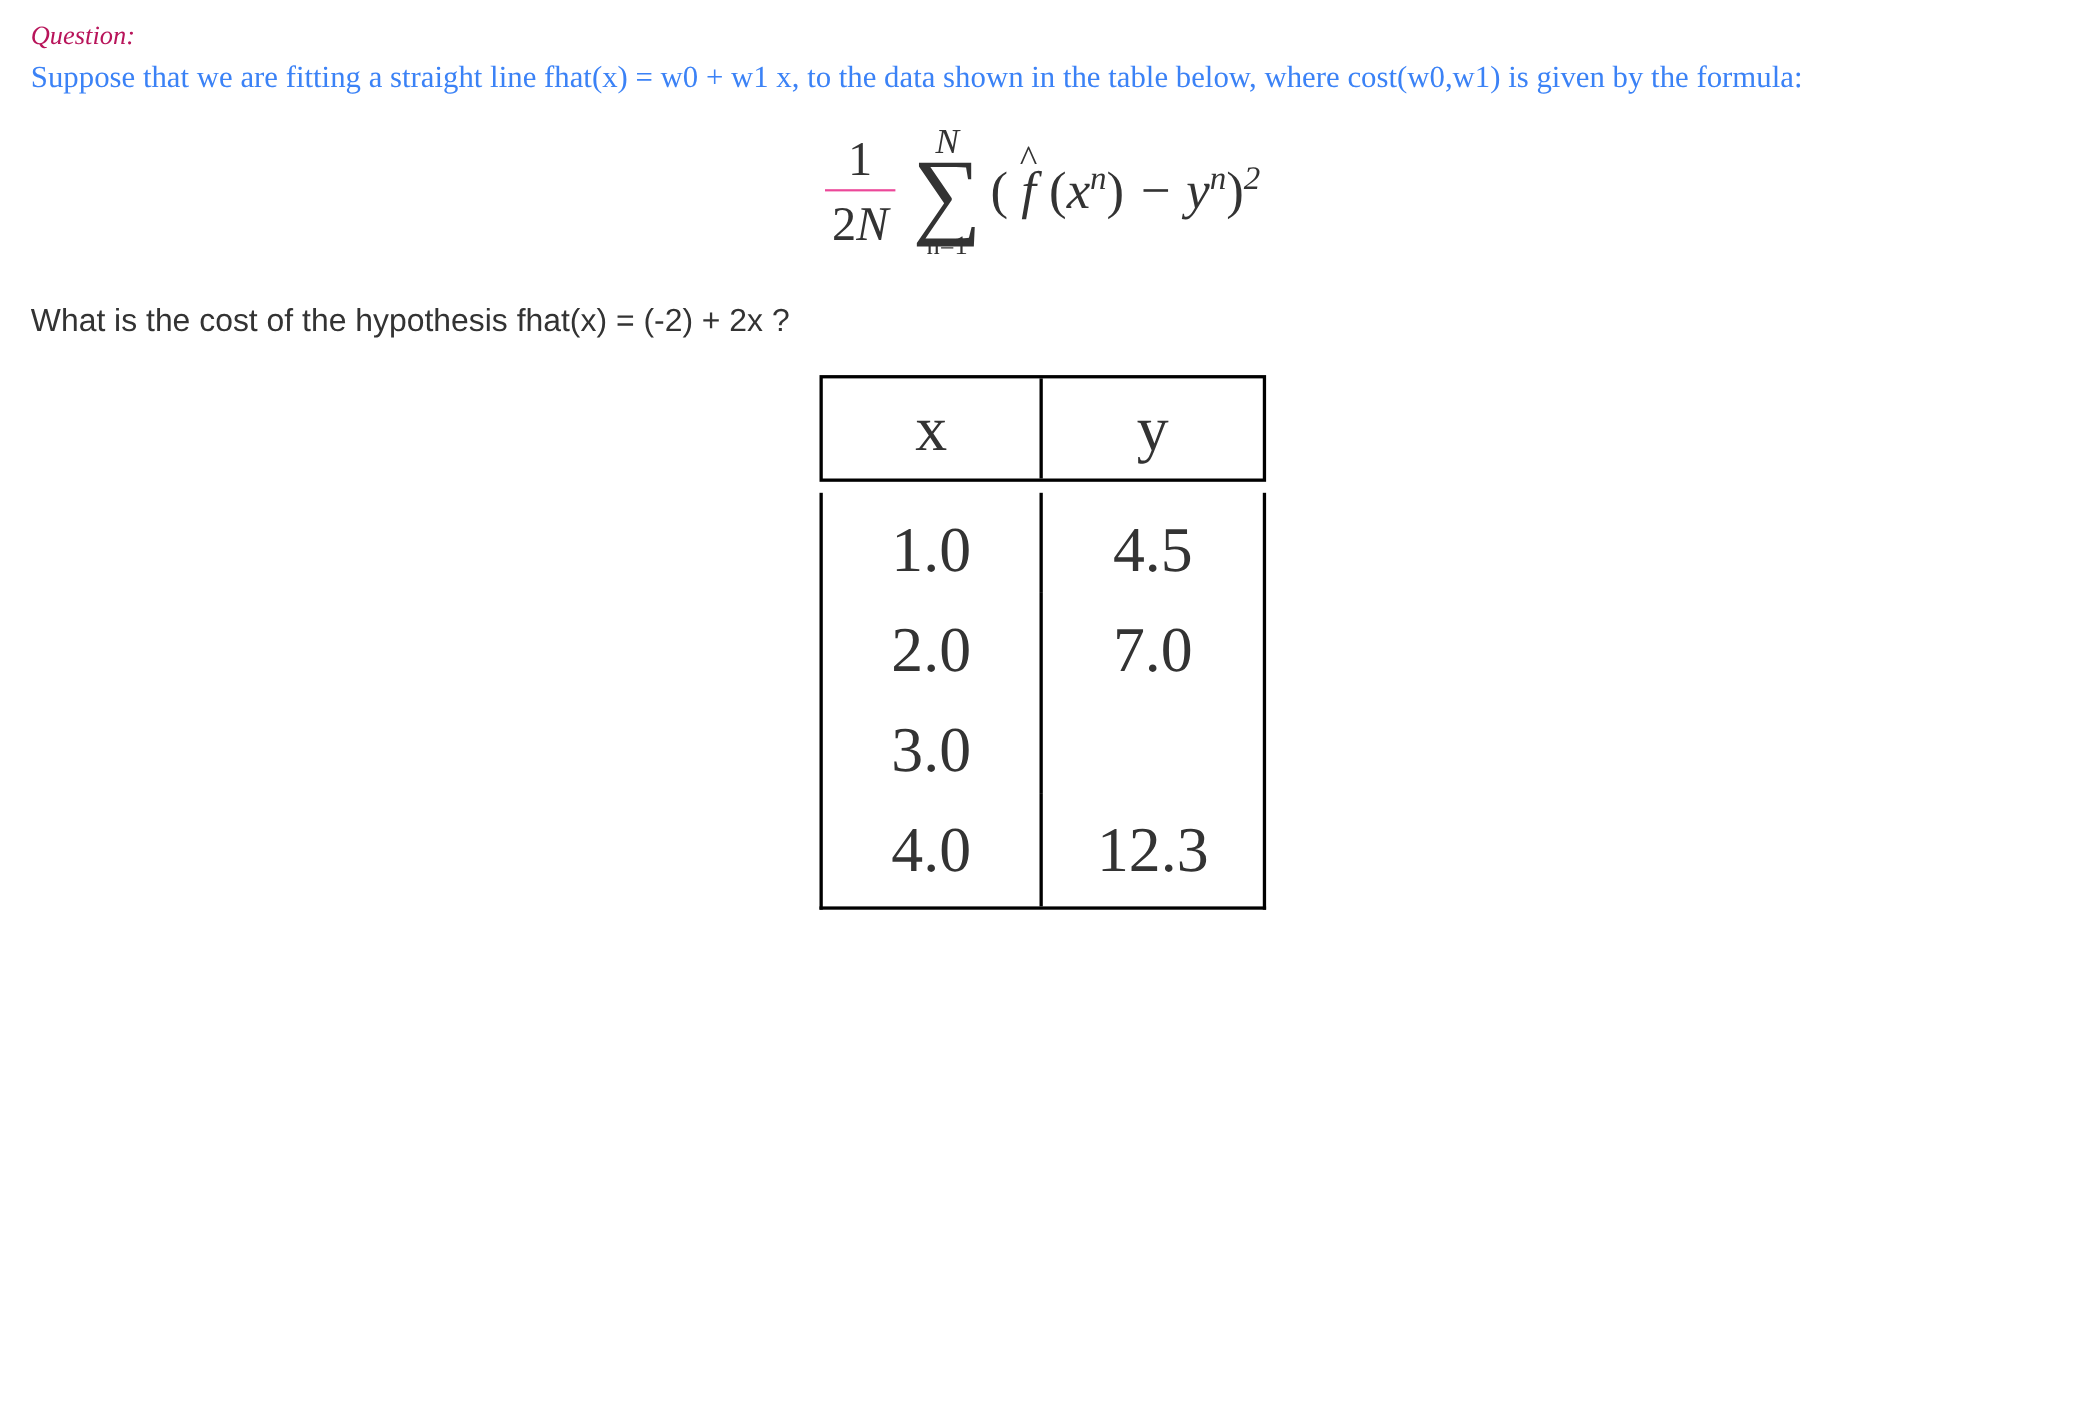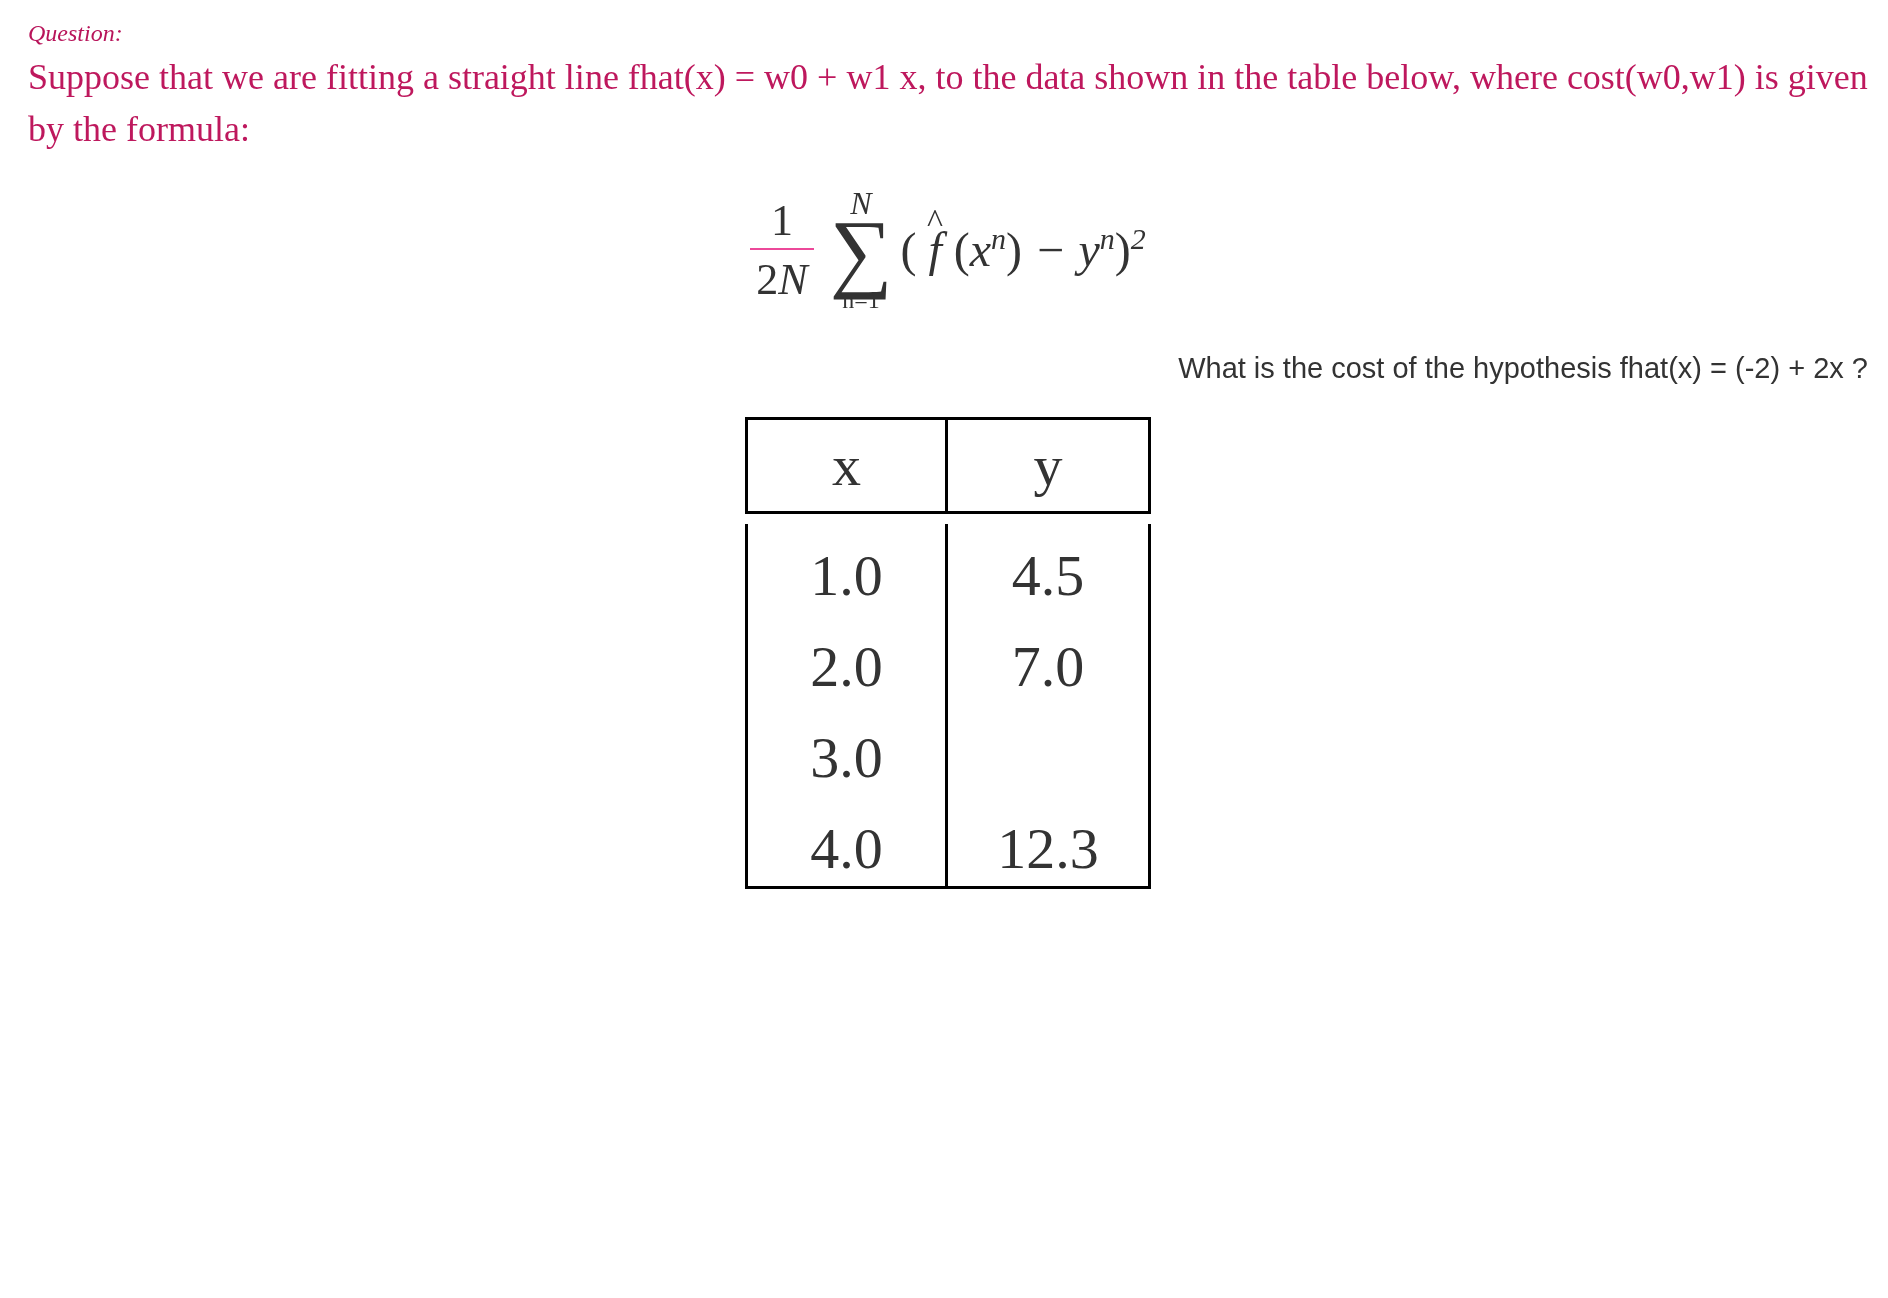--- a/index.html
+++ b/index.html
@@ -15,24 +15,24 @@
       color: #333;
       width: 1888px;
     }
     .question-label {
       font-style: italic;
       color: #b8145a;
       font-size: 24px;
       margin-bottom: 4px;
     }
     .question-text {
-      font-size: 36px;
-      color: #be185d;
+      font-size: 28px;
+      color: #3b82f6;
       line-height: 1.45;
-      margin-bottom: 32px;
+      margin-bottom: 20px;
     }
     .formula-container {
       text-align: center;
       margin: 18px 0 40px 0;
       font-family: 'Times New Roman', serif;
     }
     .formula {
       display: inline-flex;
       align-items: center;
       font-size: 48px;
@@ -100,21 +100,20 @@
       font-style: italic;
     }
     .paren {
       font-style: normal;
     }
     .sub-question {
       font-family: Arial, Helvetica, sans-serif;
       font-size: 29px;
       color: #333;
       margin: 36px 0 32px 0;
-      text-align: right;
     }
     .table-container {
       text-align: center;
       margin-top: 20px;
     }
     .data-table {
       display: inline-block;
       font-family: 'Times New Roman', serif;
       font-size: 58px;
     }
@@ -144,21 +143,21 @@
     .td {
       width: 200px;
       text-align: center;
       padding: 18px 0 6px 0;
       font-size: 58px;
     }
     .td:first-child {
       border-right: 3px solid #000;
     }
     .tr:last-child .td {
-      padding-bottom: 4px;
+      padding-bottom: 18px;
     }
   </style>
 </head>
 <body>
 
 <div class="question-label">Question:</div>
 
 <div class="question-text">Suppose that we are fitting a straight line fhat(x) = w0 + w1 x, to the data shown in the table below, where cost(w0,w1) is given by the formula:</div>
 
 <div class="formula-container">

